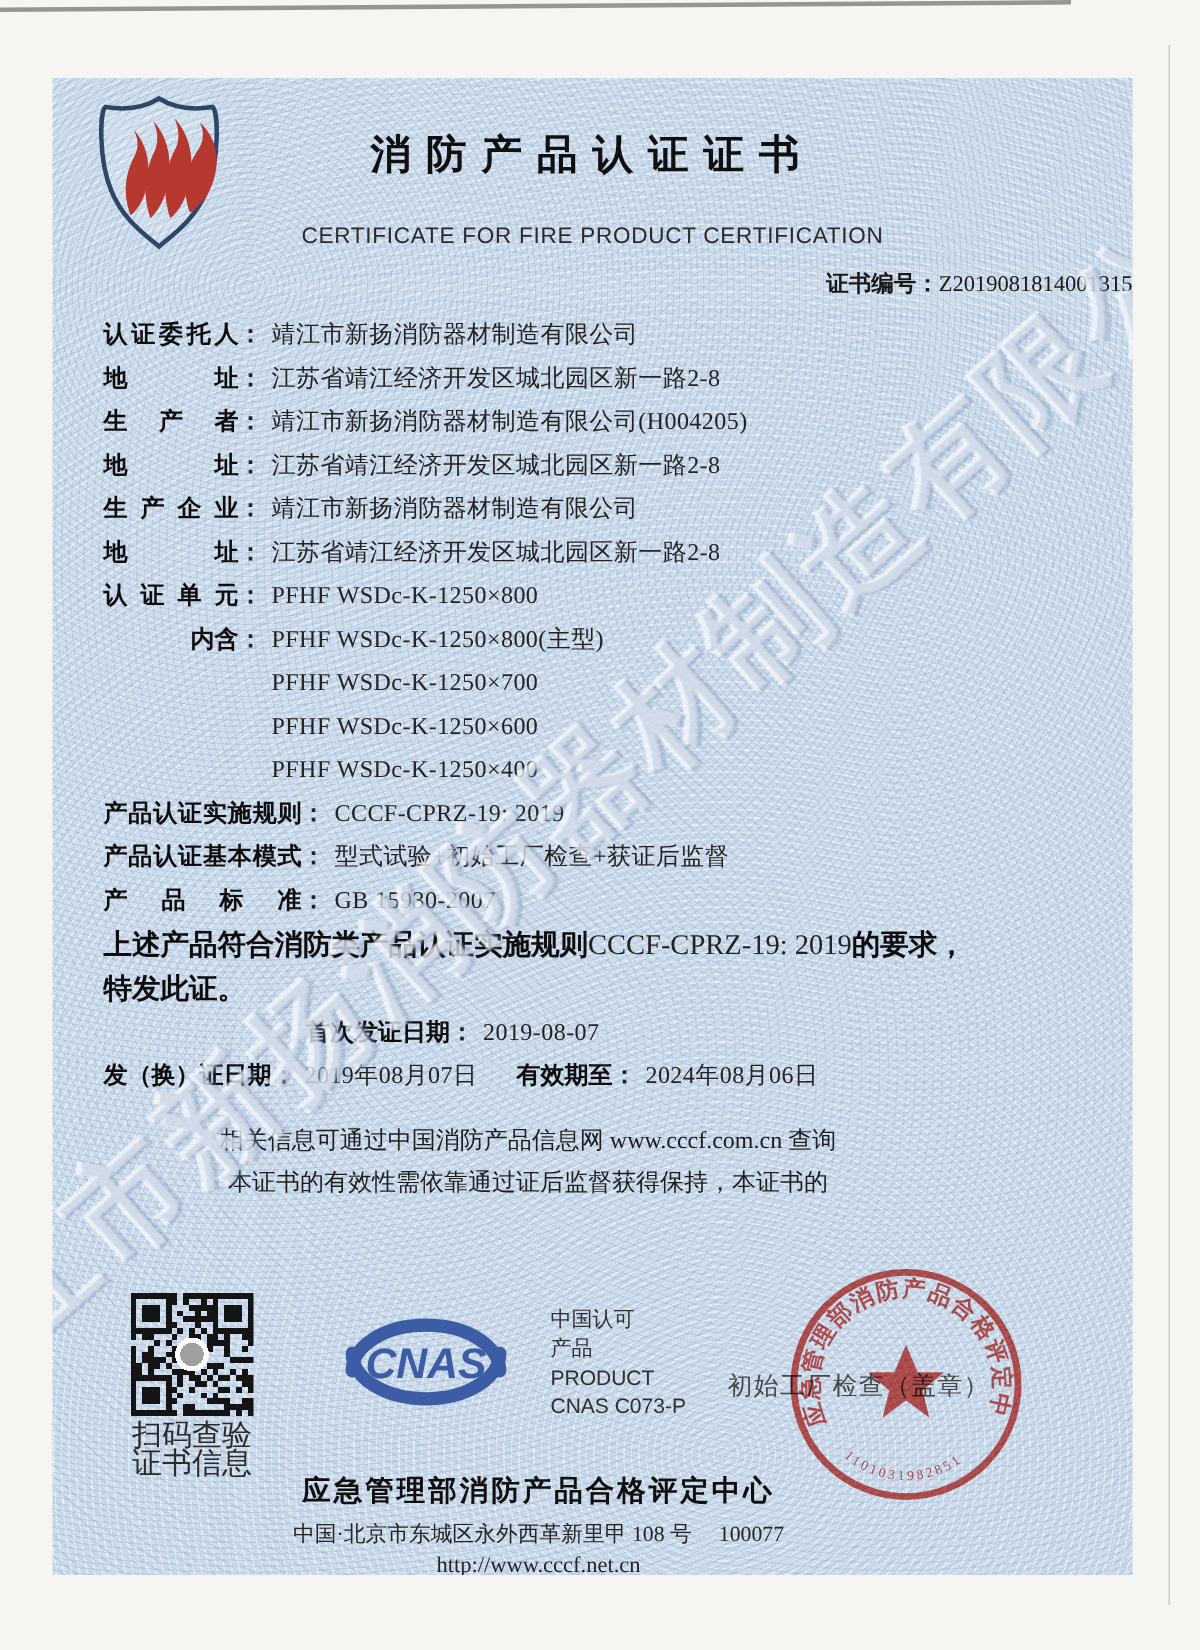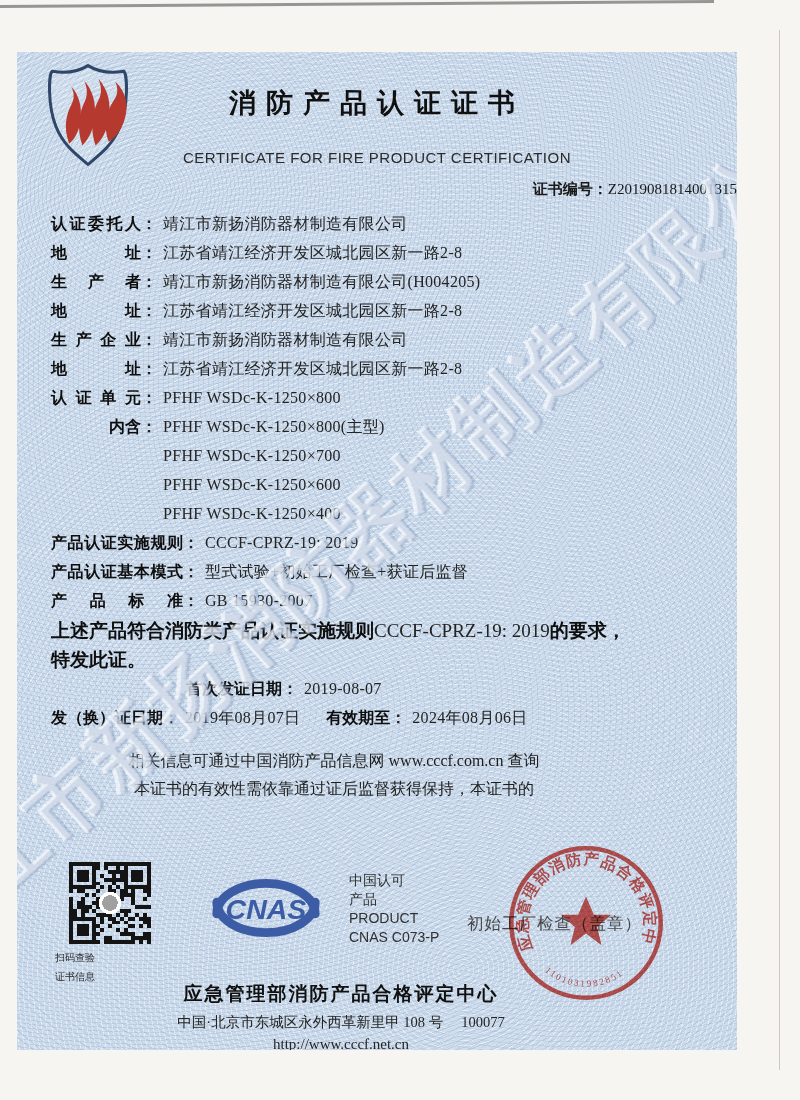--- a/index.html
+++ b/index.html
@@ -6,21 +6,21 @@
   body{
     width:800px;height:1100px;position:relative;overflow:hidden;
     background:#f6f5f1;
     font-family:"Liberation Serif","DejaVu Serif",serif;
   }
   .scan-top{position:absolute;left:0;top:5px;width:714px;height:0;
     border-top:3px solid rgba(70,70,70,.55);transform:rotate(-.4deg);transform-origin:left}
   .scan-right{position:absolute;left:779px;top:30px;width:1px;height:1040px;background:rgba(160,150,135,.45)}
 
   .cert{
-    position:absolute;left:17px;top:52px;width:720px;height:998px;
+    position:absolute;left:35px;top:52px;width:720px;height:998px;
     background-color:#cfddec;
     background-image:
       repeating-radial-gradient(circle at 18% 14%, rgba(108,143,190,.18) 0 1px, transparent 1px 4px),
       repeating-radial-gradient(circle at 78% 32%, rgba(108,143,190,.15) 0 1px, transparent 1px 5px),
       repeating-radial-gradient(circle at 34% 66%, rgba(108,143,190,.13) 0 1px, transparent 1px 6px),
       repeating-radial-gradient(circle at 62% 92%, rgba(255,255,255,.45) 0 1px, transparent 1px 5px);
     overflow:hidden;
   }
 
   .logo{position:absolute;left:24px;top:8px;width:94px;height:110px}
@@ -48,22 +48,22 @@
   .gap{display:inline-block;width:26px}
   .notice{width:566px;text-align:center;margin-top:15px;font-size:16px;line-height:27.5px;color:#1d1d1d}
 
   .watermark{position:absolute;left:-255px;top:432px;width:1200px;text-align:center;
     font-size:78px;font-weight:bold;letter-spacing:4px;white-space:nowrap;
     transform:rotate(-42deg);color:rgba(236,243,251,.30);
     text-shadow:2px 2px 1px rgba(118,140,176,.32),-1px -1px 1px rgba(255,255,255,.65);
     z-index:3;pointer-events:none}
 
   .qr{position:absolute;left:52px;top:810px;width:82px;height:82px;z-index:2}
-  .qr-caption{position:absolute;left:38px;top:896px;width:110px;
-    font-size:10px;line-height:19px;color:#2b2b2b;z-index:2}
+  .qr-caption{position:absolute;left:38px;top:896px;width:110px;text-align:center;
+    font-size:20px;line-height:19px;color:#2b2b2b;z-index:2}
 
   .cnas-logo{position:absolute;left:190px;top:816px;width:118px;height:80px;z-index:2}
   .cnas-textblock{position:absolute;left:332px;top:820px;font-size:14px;line-height:18.5px;color:#303030;z-index:2}
   .cnas-textblock .en{font-family:"Liberation Sans","DejaVu Sans",sans-serif;font-size:14px}
 
   .seal-hint{position:absolute;left:450px;top:861px;font-size:16.5px;letter-spacing:1px;color:#474747;z-index:3;white-space:nowrap}
   .seal{position:absolute;left:486px;top:788px;width:166px;height:166px;z-index:4;opacity:.88;mix-blend-mode:multiply}
 
   .footer-center{position:absolute;left:0;top:929px;width:648px;text-align:center;z-index:2}
   .issuer{font-size:19px;font-weight:bold;letter-spacing:2px;color:#101010}

